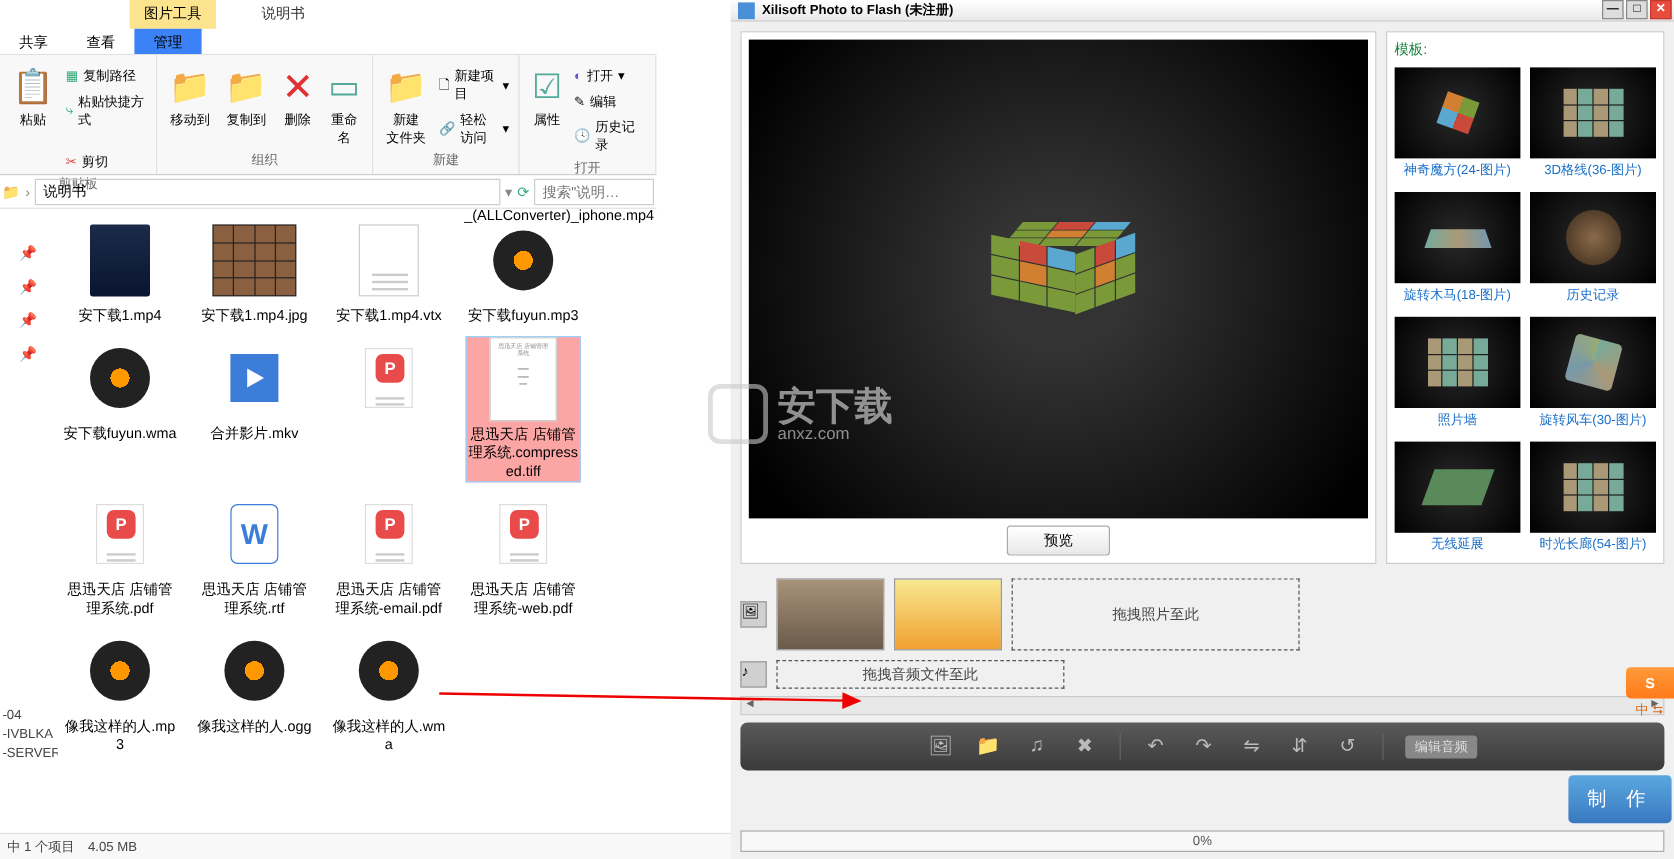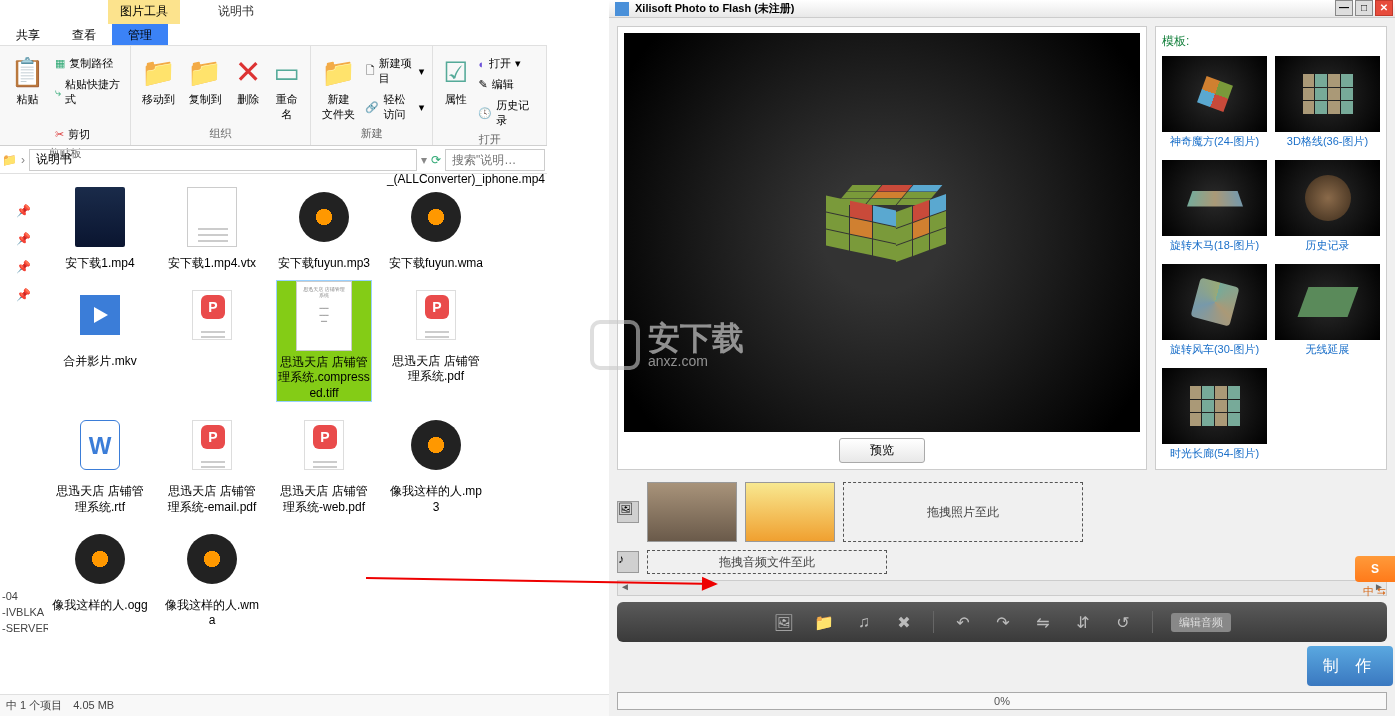--- a/index.html
+++ b/index.html
@@ -27,21 +27,21 @@
 .search-box { width: 100px; border: 1px solid #ccc; height: 22px; padding: 0 6px; font-size: 12px; color: #888; }
 
 .file-pane { display: flex; height: calc(100% - 200px); }
 .side-pins { width: 48px; display: flex; flex-direction: column; gap: 14px; padding-top: 30px; align-items: center; }
 .pin-icon { color: #888; font-size: 12px; }
 .side-fav { position: absolute; left: 0; bottom: 80px; width: 48px; font-size: 11px; color: #444; }
 .side-fav div { padding: 2px 2px; white-space: nowrap; overflow: hidden; }
 
 .files-area { flex: 1; padding: 8px 4px; display: flex; flex-wrap: wrap; gap: 8px 16px; align-content: flex-start; position: relative; }
 .file-item { width: 96px; display: flex; flex-direction: column; align-items: center; text-align: center; font-size: 12px; line-height: 1.3; }
-.file-item.selected { background: #84cc16; border: 1px solid #99d1ff; }
+.file-item.selected { background: #fca5a5; border: 1px solid #99d1ff; }
 .file-thumb { width: 70px; height: 70px; display: flex; align-items: center; justify-content: center; margin-bottom: 4px; }
 .file-name { max-width: 96px; word-break: break-all; }
 .top-right-text { position: absolute; right: 2px; top: -2px; font-size: 12px; text-align: right; line-height: 1.3; }
 
 .status-bar { position: absolute; bottom: 0; left: 0; width: 609px; height: 22px; border-top: 1px solid #e0e0e0; font-size: 11px; padding: 3px 6px; color: #444; background: #f8f8f8; }
 
 
 .ico-video { width: 50px; height: 60px; background: linear-gradient(#1a2b4a, #0a1530); border-radius: 2px; position: relative; }
 .ico-thumb-strip { width: 70px; height: 60px; background: #222; display: grid; grid-template-columns: repeat(4,1fr); grid-template-rows: repeat(4,1fr); gap: 1px; padding: 1px; }
 .ico-thumb-strip div { background: #8a6040; }
@@ -245,20 +245,43 @@
     <div class="files-area" id="files-area">
       <div class="top-right-text">_(ALLConverter)_iphone.mp4</div>
     <div class="file-item">
           <div class="file-thumb">
             <div class="ico-video"></div>
           </div>
           <div class="file-name">安下载1.mp4</div>
         </div>
         <div class="file-item">
           <div class="file-thumb">
+            <div class="ico-thumb-strip">
+              <div></div>
+              <div></div>
+              <div></div>
+              <div></div>
+              <div></div>
+              <div></div>
+              <div></div>
+              <div></div>
+              <div></div>
+              <div></div>
+              <div></div>
+              <div></div>
+              <div></div>
+              <div></div>
+              <div></div>
+              <div></div>
+            </div>
+          </div>
+          <div class="file-name">安下载1.mp4.jpg</div>
+        </div>
+        <div class="file-item">
+          <div class="file-thumb">
             <div class="ico-doc"></div>
           </div>
           <div class="file-name">安下载1.mp4.vtx</div>
         </div>
         <div class="file-item">
           <div class="file-thumb">
             <div class="ico-audio"></div>
           </div>
           <div class="file-name">安下载fuyun.mp3</div>
         </div>
@@ -418,20 +441,39 @@
             <div class="tpl-thumb">
               <div style="width:50px;height:20px;background:linear-gradient(90deg,#7a9,#a97,#79a);transform:perspective(60px) rotateX(40deg)"></div>
             </div>
             <div class="link">旋转木马(18-图片)</div>
           </div>
           <div class="tpl-item">
             <div class="tpl-thumb">
               <div style="width:46px;height:46px;border-radius:50%;background:radial-gradient(#8a6a4a,#3a2a1a)"></div>
             </div>
             <div class="link">历史记录</div>
+          </div>
+          <div class="tpl-item">
+            <div class="tpl-thumb">
+              <div class="mini-grid">
+                <div></div>
+                <div></div>
+                <div></div>
+                <div></div>
+                <div></div>
+                <div></div>
+                <div></div>
+                <div></div>
+                <div></div>
+                <div></div>
+                <div></div>
+                <div></div>
+              </div>
+            </div>
+            <div class="link">照片墙</div>
           </div>
           <div class="tpl-item">
             <div class="tpl-thumb">
               <div style="width:40px;height:40px;background:conic-gradient(#7a9,#a97,#79a,#9a7);border-radius:4px;transform:rotate(15deg)"></div>
             </div>
             <div class="link">旋转风车(30-图片)</div>
           </div>
           <div class="tpl-item">
             <div class="tpl-thumb">
               <div style="width:50px;height:30px;background:#5a8a5a;transform:skewX(-20deg)"></div>

